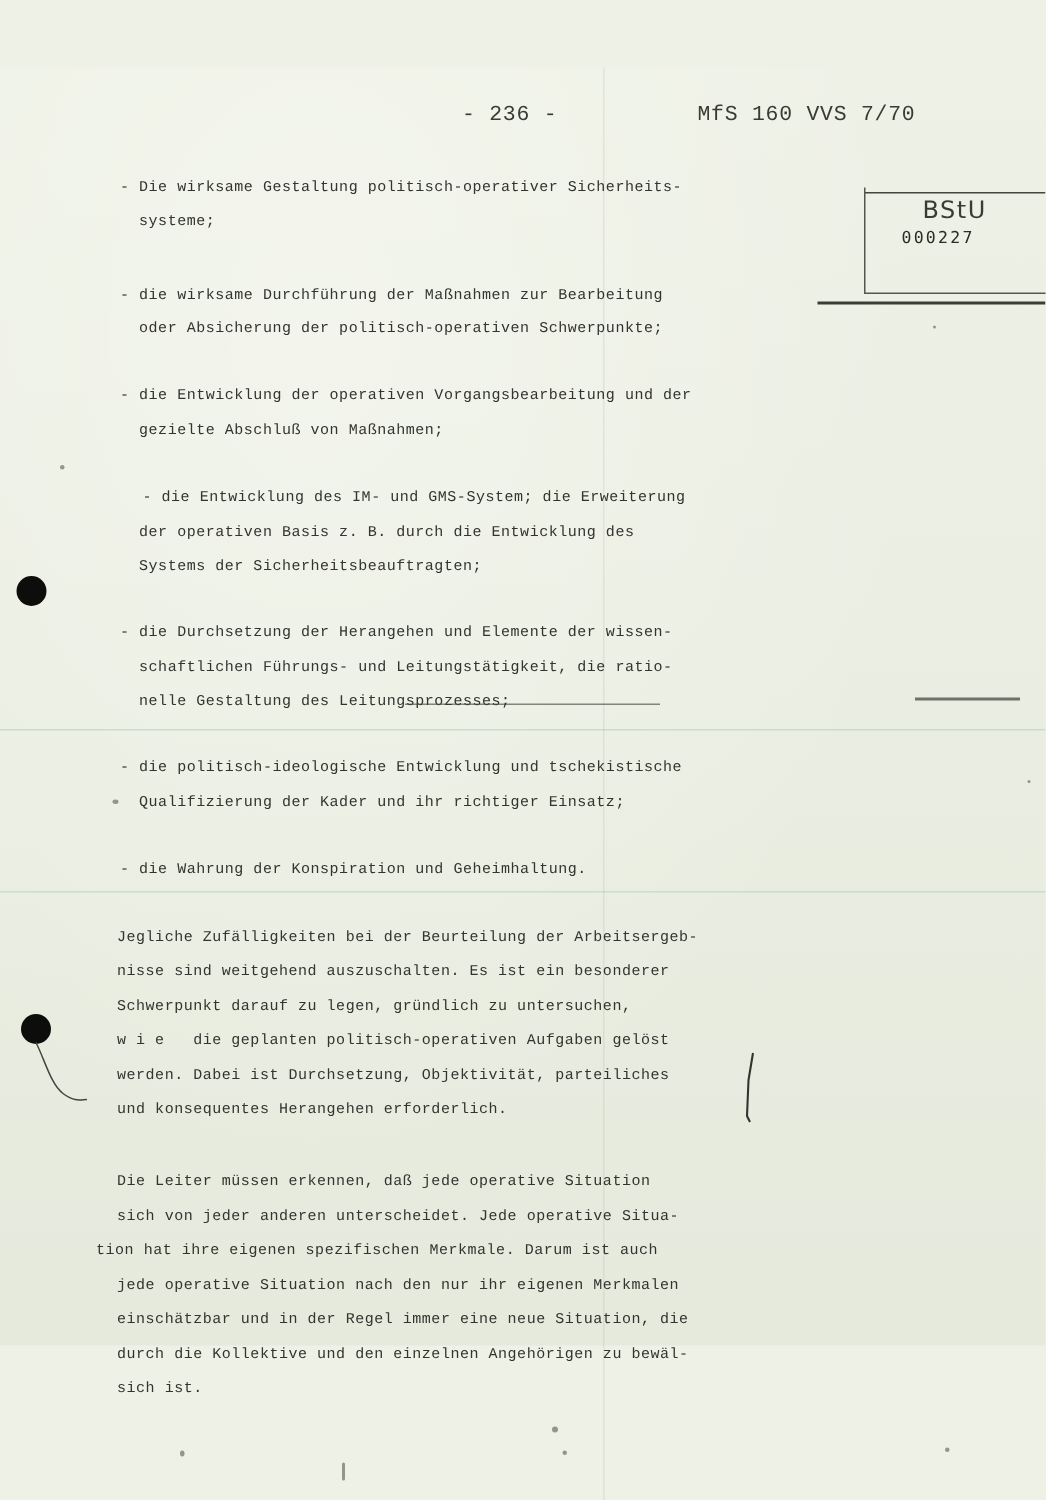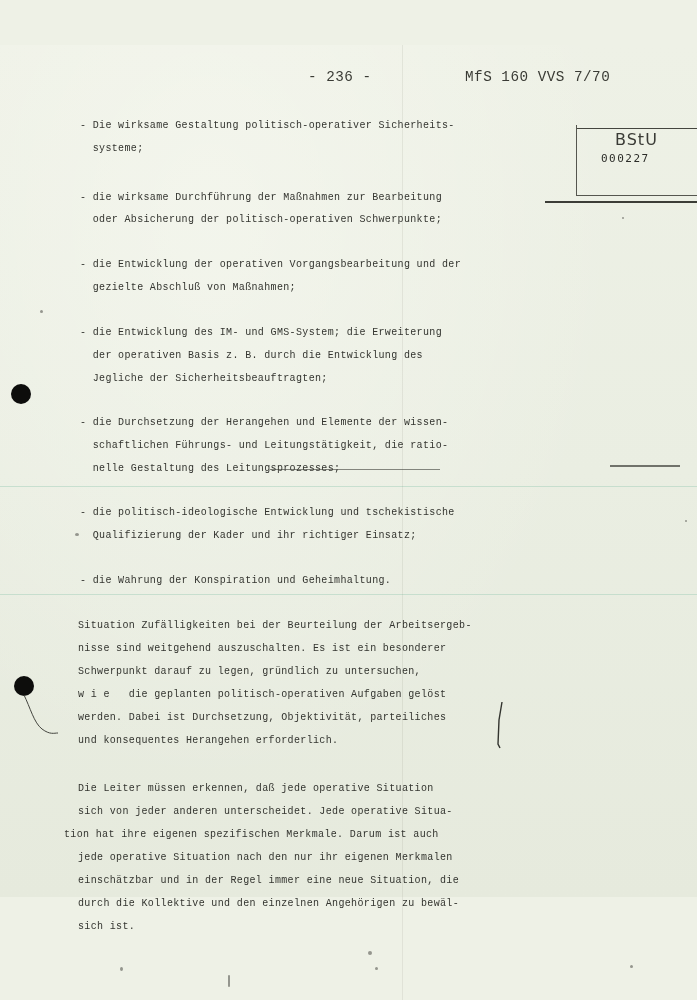--- a/index.html
+++ b/index.html
@@ -75,42 +75,42 @@
     <div>
       <div class="line" style="left:80px; top:144px;">- die wirksame Durchführung der Maßnahmen zur Bearbeitung</div>
       <div class="line" style="left:80px; top:166px;">  oder Absicherung der politisch-operativen Schwerpunkte;</div>
     </div>
     <div class="strike" style="left:545px; top:156px; width:152px;"></div>
     <div>
       <div class="line" style="left:80px; top:211px;">- die Entwicklung der operativen Vorgangsbearbeitung und der</div>
       <div class="line" style="left:80px; top:234px;">  gezielte Abschluß von Maßnahmen;</div>
     </div>
     <div>
-      <div class="line" style="left:80px; top:279px;">- die Entwicklung des IM- und GMS-System; die Erweiterung</div>
+      <div class="line" style="left:95px; top:279px;">- die Entwicklung des IM- und GMS-System; die Erweiterung</div>
       <div class="line" style="left:80px; top:302px;">  der operativen Basis z. B. durch die Entwicklung des</div>
-      <div class="line" style="left:80px; top:325px;">  Jegliche der Sicherheitsbeauftragten;</div>
+      <div class="line" style="left:80px; top:325px;">  Systems der Sicherheitsbeauftragten;</div>
     </div>
     <div>
       <div class="line" style="left:80px; top:369px;">- die Durchsetzung der Herangehen und Elemente der wissen-</div>
       <div class="line" style="left:80px; top:392px;">  schaftlichen Führungs- und Leitungstätigkeit, die ratio-</div>
       <div class="line" style="left:80px; top:415px;">  nelle Gestaltung des Leitungsprozesses;</div>
     </div>
     <div class="strike" style="left:270px; top:424px; width:170px; height:1px; opacity:.6;"></div>
     <div class="strike" style="left:610px; top:420px; width:70px; height:2px; opacity:.7;"></div>
     <div>
       <div class="line" style="left:80px; top:459px;">- die politisch-ideologische Entwicklung und tschekistische</div>
       <div class="line" style="left:80px; top:482px;">  Qualifizierung der Kader und ihr richtiger Einsatz;</div>
     </div>
     <div>
       <div class="line" style="left:80px; top:527px;">- die Wahrung der Konspiration und Geheimhaltung.</div>
     </div>
   </div>
 
   <div>
-    <div class="line" style="left:78px; top:572px;">Situation Zufälligkeiten bei der Beurteilung der Arbeitsergeb-</div>
+    <div class="line" style="left:78px; top:572px;">Jegliche Zufälligkeiten bei der Beurteilung der Arbeitsergeb-</div>
     <div class="line" style="left:78px; top:595px;">nisse sind weitgehend auszuschalten. Es ist ein besonderer</div>
     <div class="line" style="left:78px; top:618px;">Schwerpunkt darauf zu legen, gründlich zu untersuchen,</div>
     <div class="line" style="left:78px; top:641px;">w i e   die geplanten politisch-operativen Aufgaben gelöst</div>
     <div class="line" style="left:78px; top:664px;">werden. Dabei ist Durchsetzung, Objektivität, parteiliches</div>
     <div class="line" style="left:78px; top:687px;">und konsequentes Herangehen erforderlich.</div>
   </div>
   <svg class="squiggle" style="left:492px; top:655px;" width="14" height="50">
     <path d="M10 2 L 7 20 L 6 44 L 8 48" stroke="#33342f" stroke-width="1.4" fill="none"></path>
   </svg>
 

